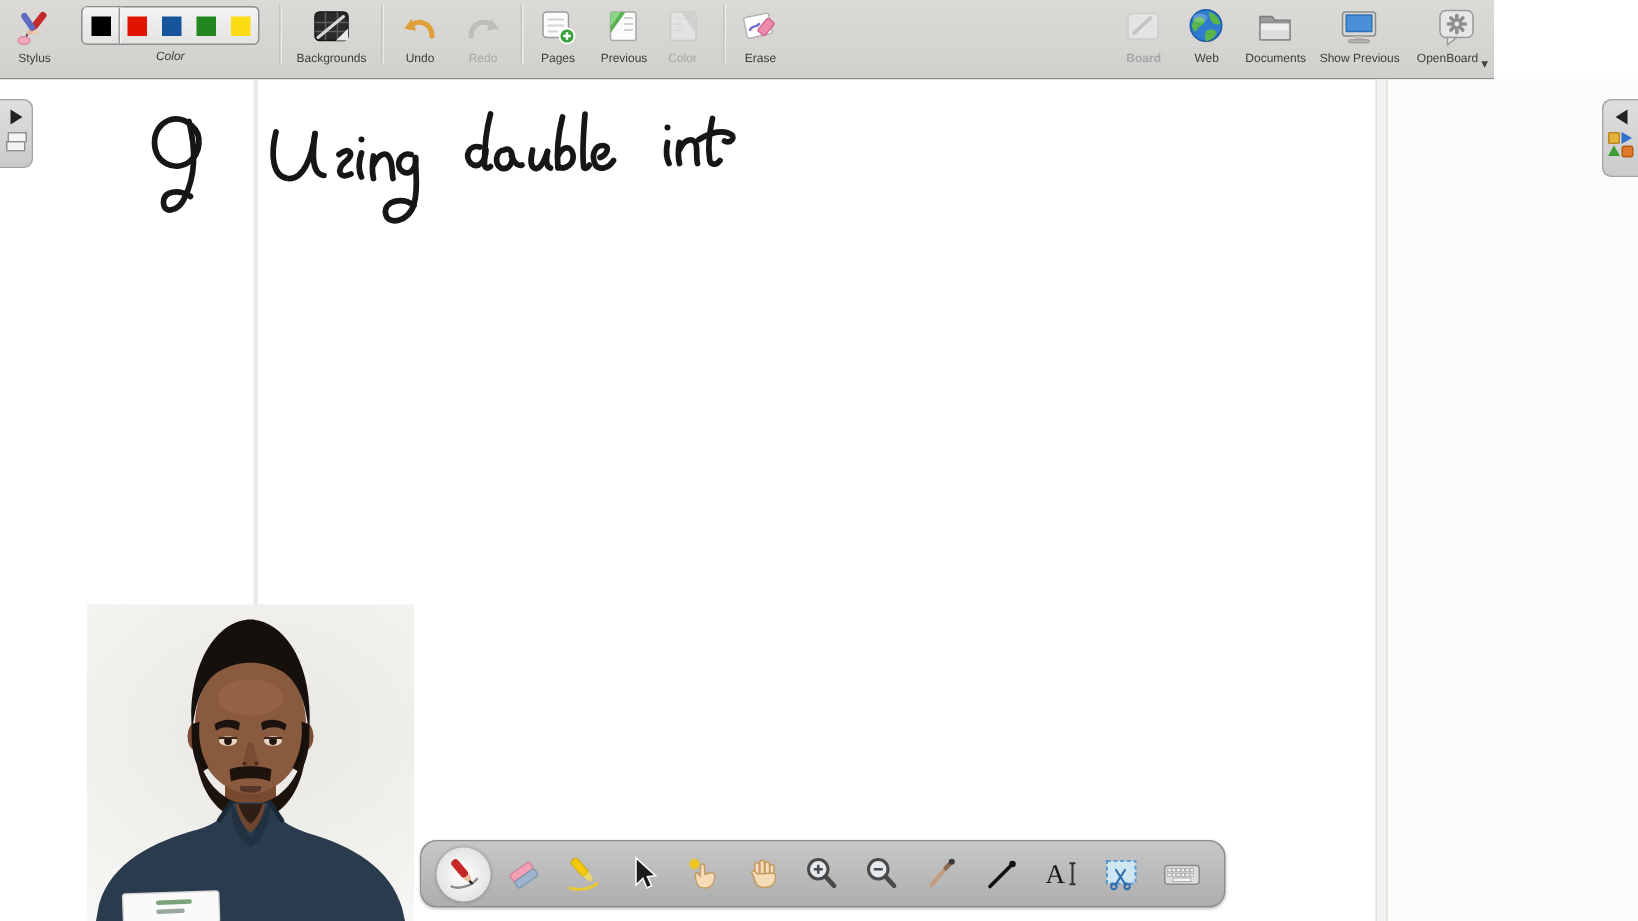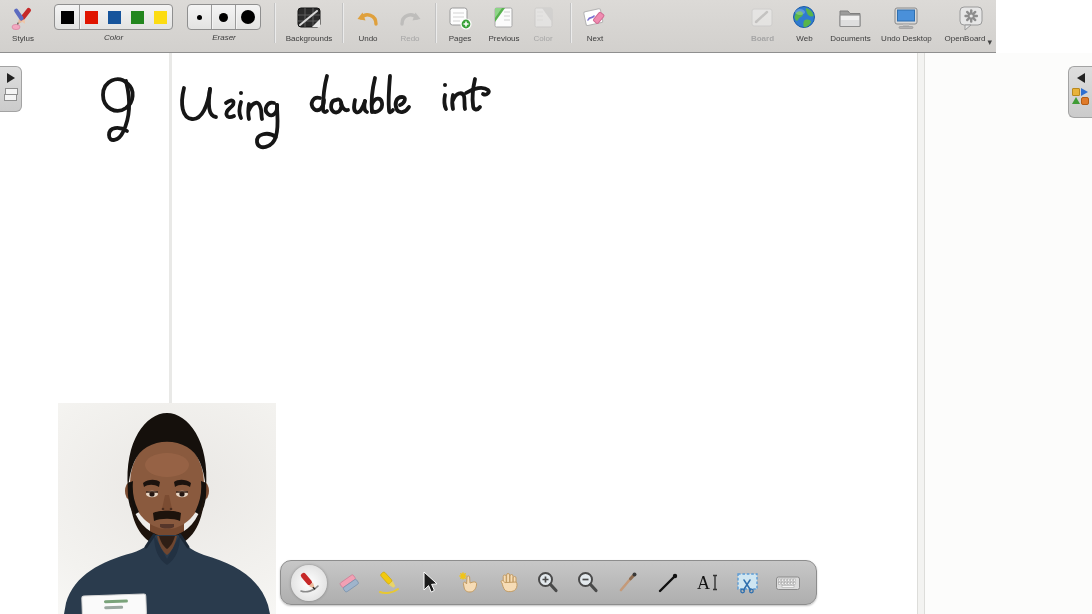--- a/index.html
+++ b/index.html
@@ -111,34 +111,20 @@
             <div class="swatch" style="background:#23871f;"></div>
           </div>
         <div class="cell" style="width:23px;">
             <div class="swatch" style="background:#fcdc12;"></div>
           </div>
       </div>
       <div class="grp-lbl">Color</div>
     </div>
 
 
-    <div class="grp" style="margin-left:14px;">
-      <div class="grp-box">
-        <div class="cell sepr" style="width:23px;">
-            <div class="edot" style="width:5px;height:5px;"></div>
-          </div>
-        <div class="cell sepr" style="width:23px;">
-            <div class="edot" style="width:9px;height:9px;"></div>
-          </div>
-        <div class="cell" style="width:24px;">
-            <div class="edot" style="width:14px;height:14px;"></div>
-          </div>
-      </div>
-      <div class="grp-lbl">Eraser</div>
-    </div>
 
     <div class="vsep" style="margin-left:13px;"></div>
 
     <div class="tb-item" style="margin-left:7px;width:54px;">
       <div class="tb-ico">
         <svg width="28" height="28" viewBox="0 0 28 28">
           <rect x="3" y="4" width="22" height="19" rx="3" fill="#2b2b2b" stroke="#141414"></rect>
           <path d="M3 11 h22 M3 17 h22 M10 4 v19 M18 4 v19" stroke="#5e5e5e" stroke-width="1"></path>
           <path d="M5 21 L22 7" stroke="#d8d8d8" stroke-width="2" stroke-linecap="round"></path>
           <path d="M17 23 h8 v-8 z" fill="#e8e8e8"></path>
@@ -213,21 +199,21 @@
         <svg width="28" height="28" viewBox="0 0 28 28">
           <g transform="rotate(-12 13 14)">
               <rect x="4" y="6" width="17" height="14" rx="1.5" fill="#ffffff" stroke="#b3b3b3"></rect>
             </g>
           <path d="M7 16 C9 12 11 15 13 12" fill="none" stroke="#7a6fd0" stroke-width="1.6" stroke-linecap="round"></path>
           <g transform="rotate(40 17 14)">
               <rect x="14.5" y="8" width="6" height="11" rx="1.5" fill="#f08bb0" stroke="#d06a92"></rect>
             </g>
         </svg>
       </div>
-      <div class="tb-lbl">Next</div>
+      <div class="tb-lbl">Erase</div>
     </div>
 
   </div>
 
   <div class="tb-right">
     <div class="tb-item disabled" style="margin-left:0;width:30px;font-weight:bold;">
       <div class="tb-ico">
         <svg width="28" height="28" viewBox="0 0 28 28">
           <rect x="4" y="5" width="20" height="17" rx="2" fill="#f4f4f4" stroke="#c2c2c2"></rect>
           <path d="M8 18 L19 8" stroke="#ababab" stroke-width="2.4" stroke-linecap="round"></path>
@@ -263,21 +249,21 @@
 
     <div class="tb-item" style="margin-left:4px;width:58px;">
       <div class="tb-ico">
         <svg width="28" height="28" viewBox="0 0 28 28">
           <rect x="3" y="4" width="22" height="16" rx="2" fill="#d9d9d9" stroke="#8a8a8a"></rect>
           <rect x="5.5" y="6" width="17" height="11" fill="#4a90d9" stroke="#2f6fae"></rect>
           <rect x="11" y="20" width="6" height="2.5" fill="#bdbdbd"></rect>
           <rect x="7" y="22.5" width="14" height="2" rx="1" fill="#b3b3b3" stroke="#909090" stroke-width="0.6"></rect>
         </svg>
       </div>
-      <div class="tb-lbl">Undo Desktop</div>
+      <div class="tb-lbl">Show Previous</div>
     </div>
 
     <div class="tb-item" style="margin-left:2px;width:48px;align-items:flex-end;">
       <div class="tb-ico">
         <svg width="28" height="28" viewBox="0 0 28 28">
           <rect x="3" y="3" width="22" height="18" rx="4" fill="#e6e6e6" stroke="#9a9a9a"></rect>
           <path d="M8 21 L8 26 L14 21 Z" fill="#e6e6e6" stroke="#9a9a9a"></path>
           <g fill="#8d8d8d">
             <rect x="13" y="5.2" width="2.4" height="13.6" rx="1"></rect>
             <rect x="13" y="5.2" width="2.4" height="13.6" rx="1" transform="rotate(45 14.2 12)"></rect>

